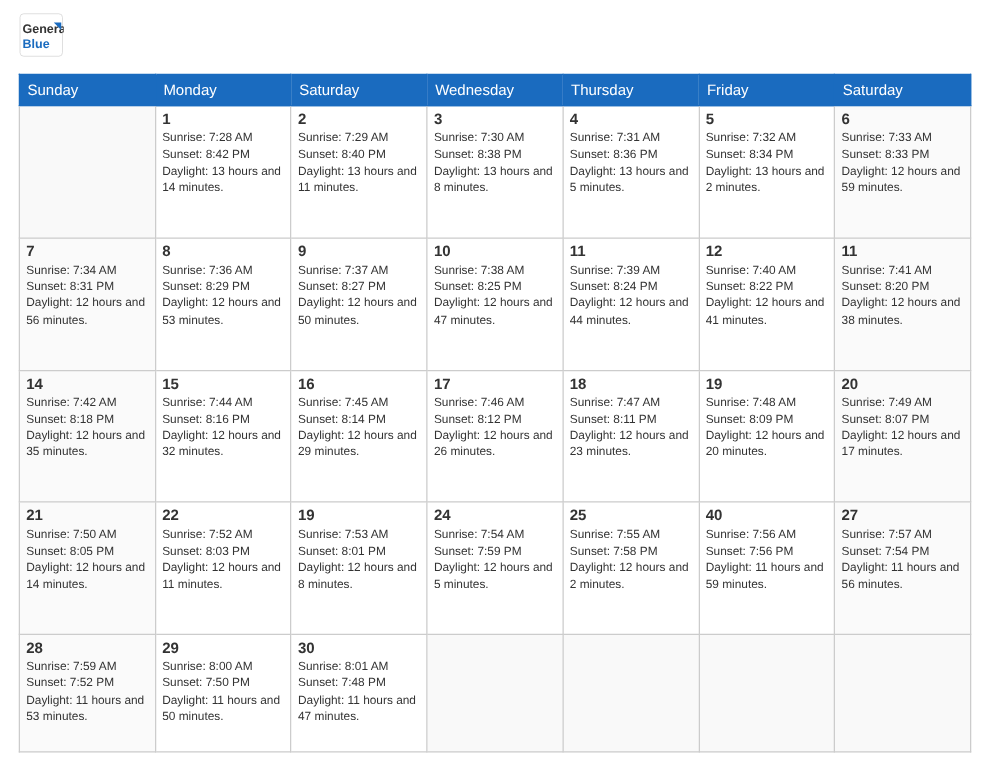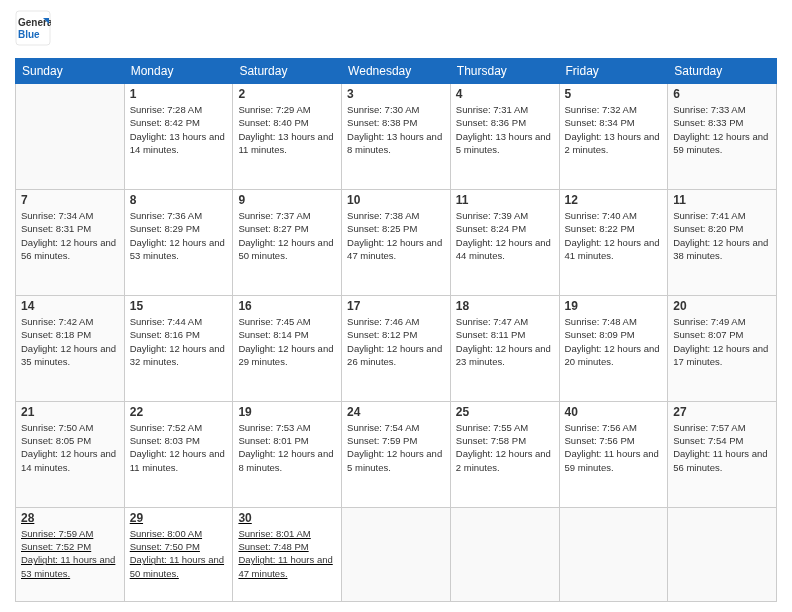--- a/index.html
+++ b/index.html
@@ -76,21 +76,20 @@
       line-height: 1.4;
     }
     .empty-cell {
       background: #f9f9f9;
     }
     td.weekend {
       background: #fafafa;
     }
     tr:last-child td {
       height: 80px;
-      text-decoration: underline;
     }
   </style>
 </head>
 <body>
 
 <div class="page">
   <div class="header">
     <div class="logo">
       <div style="margin-right:4px;">
         <svg width="36" height="36" viewBox="0 0 36 36">

